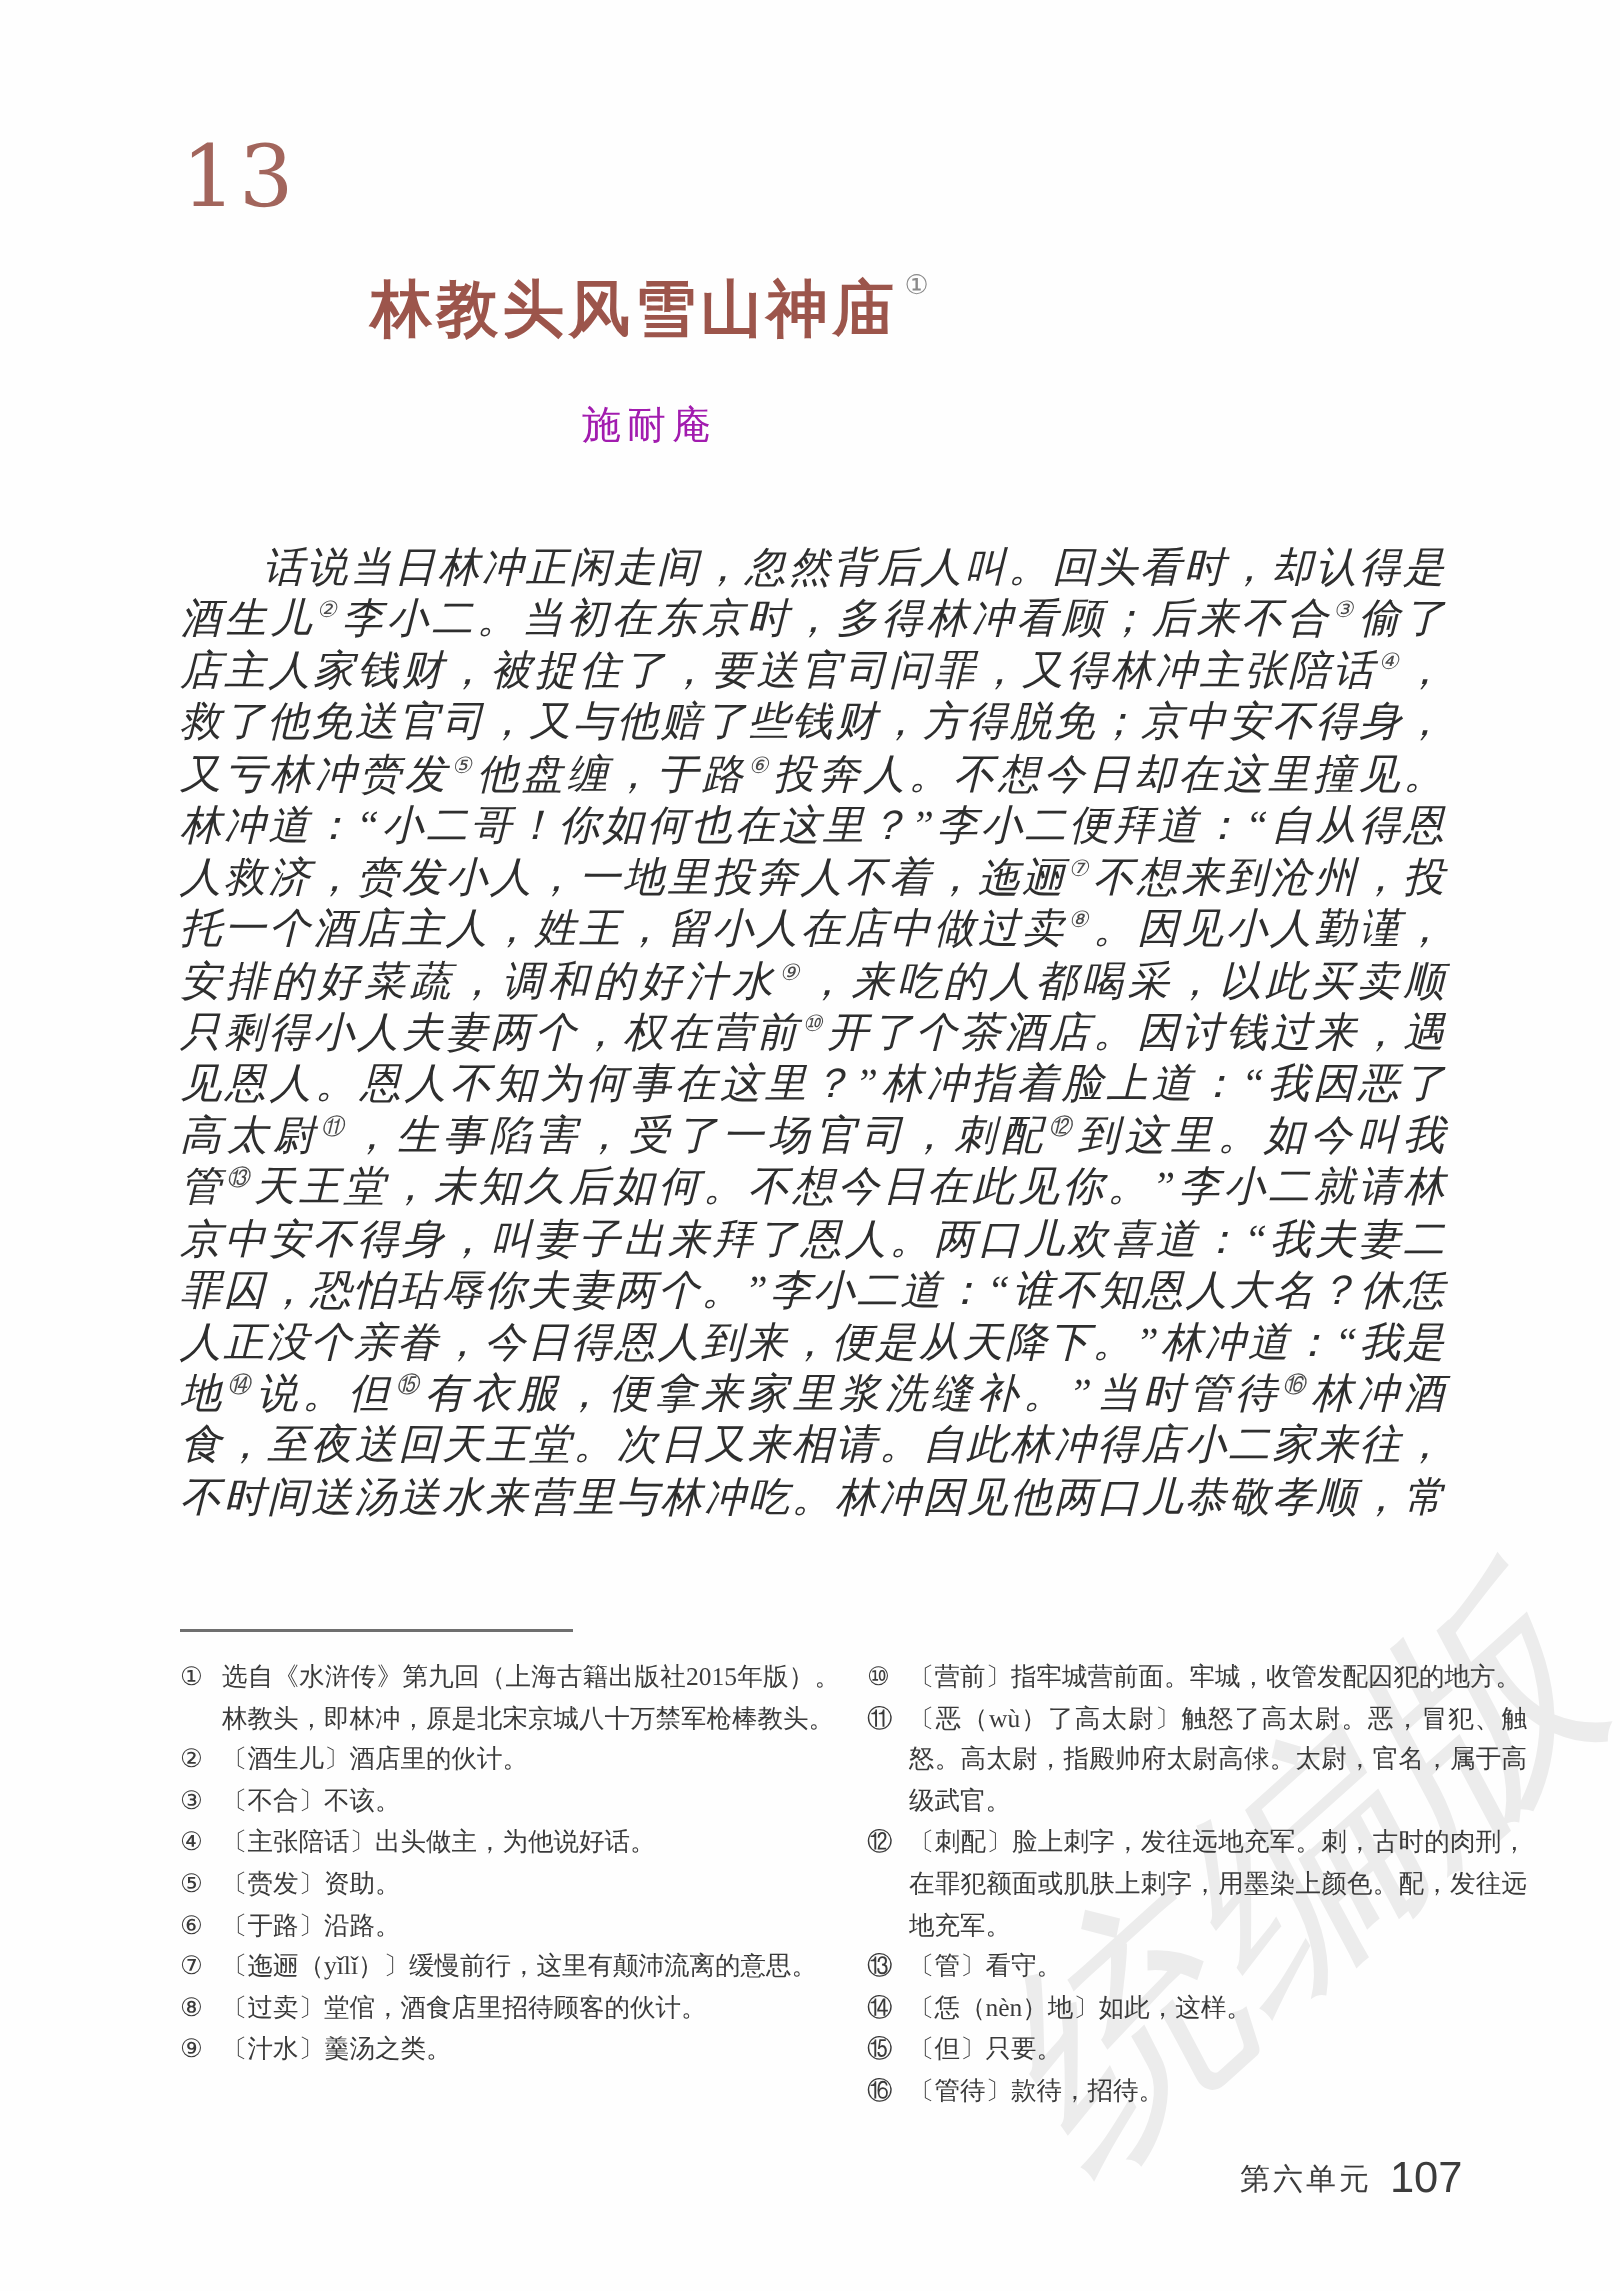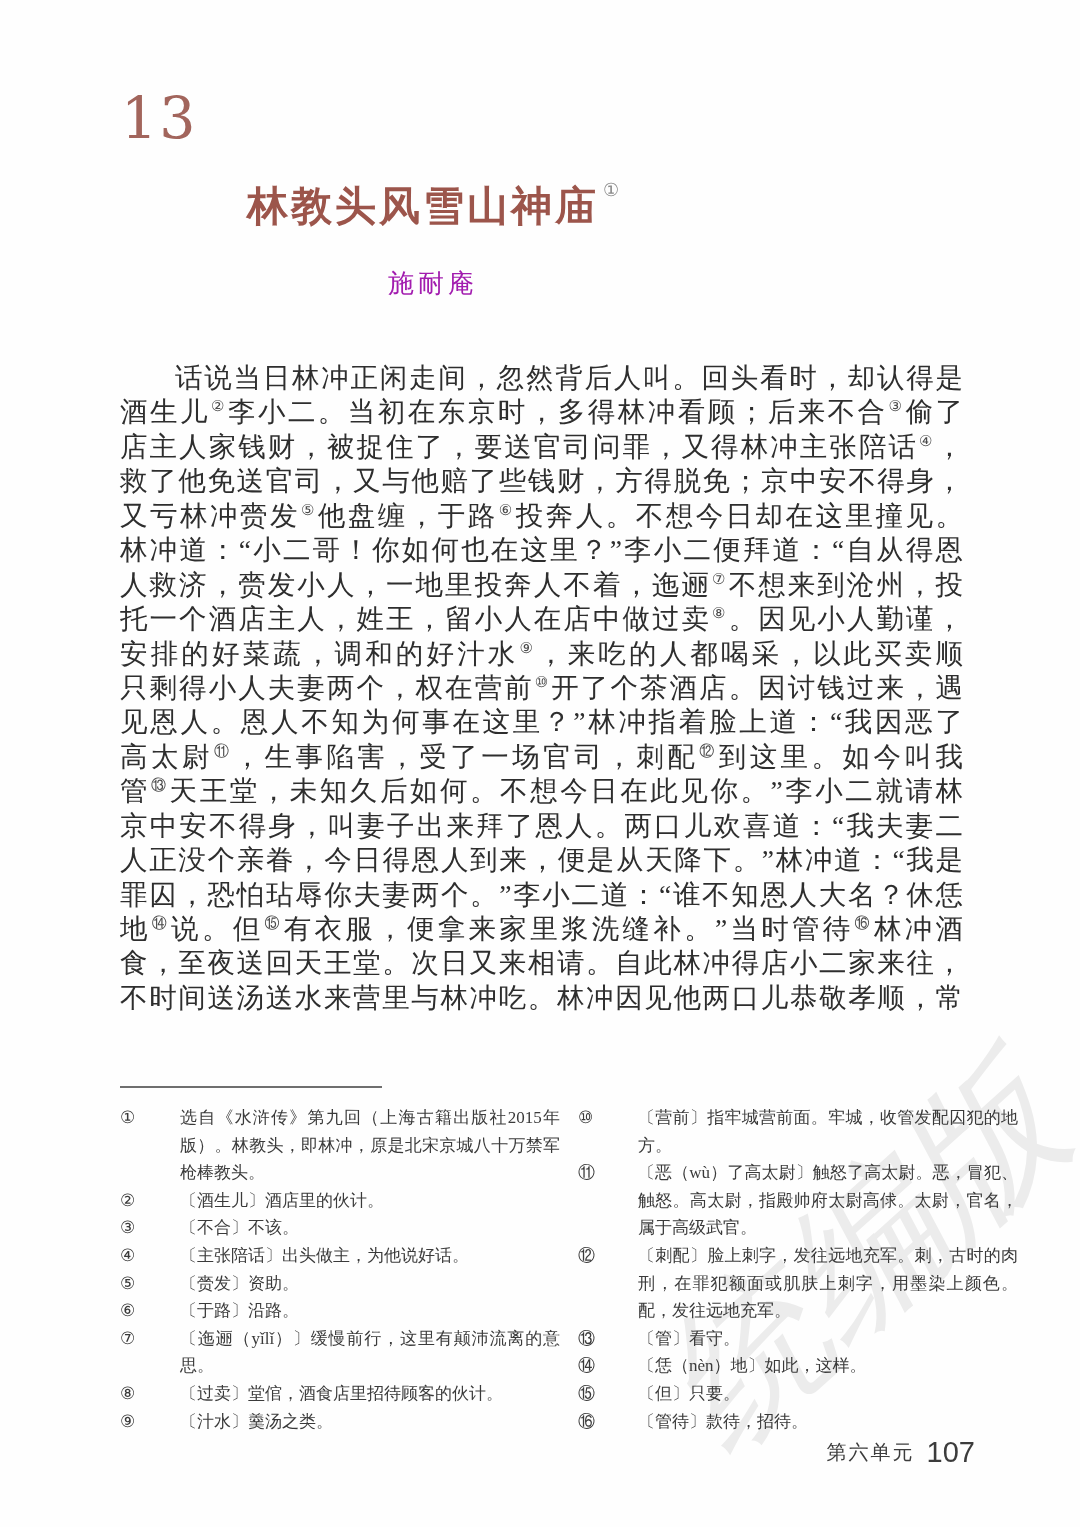--- a/index.html
+++ b/index.html
@@ -41,20 +41,21 @@
     position:absolute;left:120px;top:361px;width:843px;
     font-size:27.5px;line-height:34.45px;
     color:#2e2e2e;
     z-index:2;
   }
   .body-line{
     text-align:justify;
     text-align-last:justify;
     height:34.45px;
     white-space:nowrap;
+    font-style:italic;
   }
   .body-line.indent{text-indent:55px;}
   sup.note-ref{
     font-size:15px;color:#4a4a4a;
     vertical-align:10px;line-height:0;
     letter-spacing:0;padding:0 1px;
   }
   .fn-divider{
     position:absolute;left:120px;top:1086px;
     width:262px;height:2px;background:#6f6f6f;
@@ -62,21 +63,21 @@
   }
   .fn-col{
     position:absolute;top:1104px;
     font-size:17px;line-height:27.6px;color:#3a3a3a;
     z-index:2;
   }
   .fn-left{left:120px;width:440px;}
   .fn-right{left:578px;width:440px;}
   .fn-row{display:flex;}
   .fn-num{flex:0 0 28px;width:28px;}
-  .fn-text{flex:1;text-align:justify;margin-left:32px;}
+  .fn-text{flex:1;text-align:justify;}
   .page-footer{
     position:absolute;top:1436px;right:105px;
     display:flex;align-items:center;gap:12px;
     z-index:2;
   }
   .unit-label{font-size:20px;color:#3c3c3c;letter-spacing:2px;}
   .page-number{
     font-size:29px;color:#3c3c3c;
     font-family:"Liberation Sans","DejaVu Sans",sans-serif;
   }
@@ -116,22 +117,22 @@
       <div class="body-line">又亏林冲赍发<sup class="note-ref">⑤</sup>他盘缠，于路<sup class="note-ref">⑥</sup>投奔人。不想今日却在这里撞见。</div>
       <div class="body-line">林冲道：“小二哥！你如何也在这里？”李小二便拜道：“自从得恩</div>
       <div class="body-line">人救济，赍发小人，一地里投奔人不着，迤逦<sup class="note-ref">⑦</sup>不想来到沧州，投</div>
       <div class="body-line">托一个酒店主人，姓王，留小人在店中做过卖<sup class="note-ref">⑧</sup>。因见小人勤谨，</div>
       <div class="body-line">安排的好菜蔬，调和的好汁水<sup class="note-ref">⑨</sup>，来吃的人都喝采，以此买卖顺</div>
       <div class="body-line">只剩得小人夫妻两个，权在营前<sup class="note-ref">⑩</sup>开了个茶酒店。因讨钱过来，遇</div>
       <div class="body-line">见恩人。恩人不知为何事在这里？”林冲指着脸上道：“我因恶了</div>
       <div class="body-line">高太尉<sup class="note-ref">⑪</sup>，生事陷害，受了一场官司，刺配<sup class="note-ref">⑫</sup>到这里。如今叫我</div>
       <div class="body-line">管<sup class="note-ref">⑬</sup>天王堂，未知久后如何。不想今日在此见你。”李小二就请林</div>
       <div class="body-line">京中安不得身，叫妻子出来拜了恩人。两口儿欢喜道：“我夫妻二</div>
+      <div class="body-line">罪囚，恐怕玷辱你夫妻两个。”李小二道：“谁不知恩人大名？休恁</div>
       <div class="body-line">人正没个亲眷，今日得恩人到来，便是从天降下。”林冲道：“我是</div>
-      <div class="body-line">罪囚，恐怕玷辱你夫妻两个。”李小二道：“谁不知恩人大名？休恁</div>
       <div class="body-line">地<sup class="note-ref">⑭</sup>说。但<sup class="note-ref">⑮</sup>有衣服，便拿来家里浆洗缝补。”当时管待<sup class="note-ref">⑯</sup>林冲酒</div>
       <div class="body-line">食，至夜送回天王堂。次日又来相请。自此林冲得店小二家来往，</div>
       <div class="body-line">不时间送汤送水来营里与林冲吃。林冲因见他两口儿恭敬孝顺，常</div>
     </div>
 
   <div class="fn-divider"></div>
 
   <div class="fn-col fn-left" id="fn-left">
       <div class="fn-row">
         <span class="fn-num">①</span>

